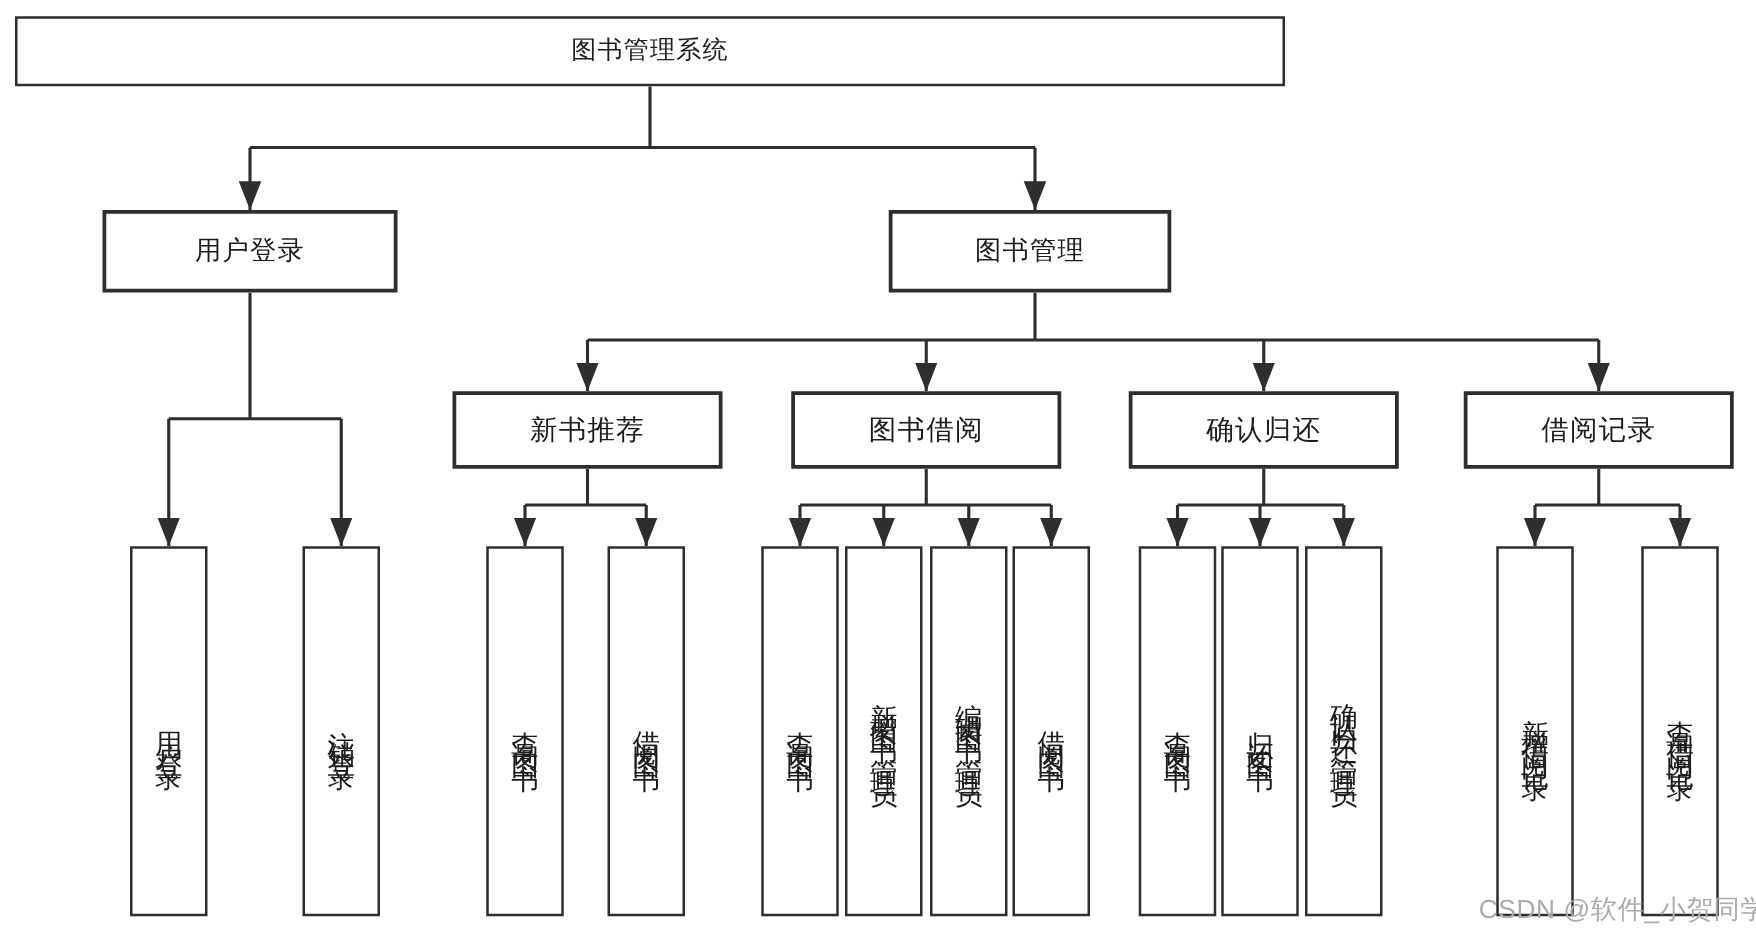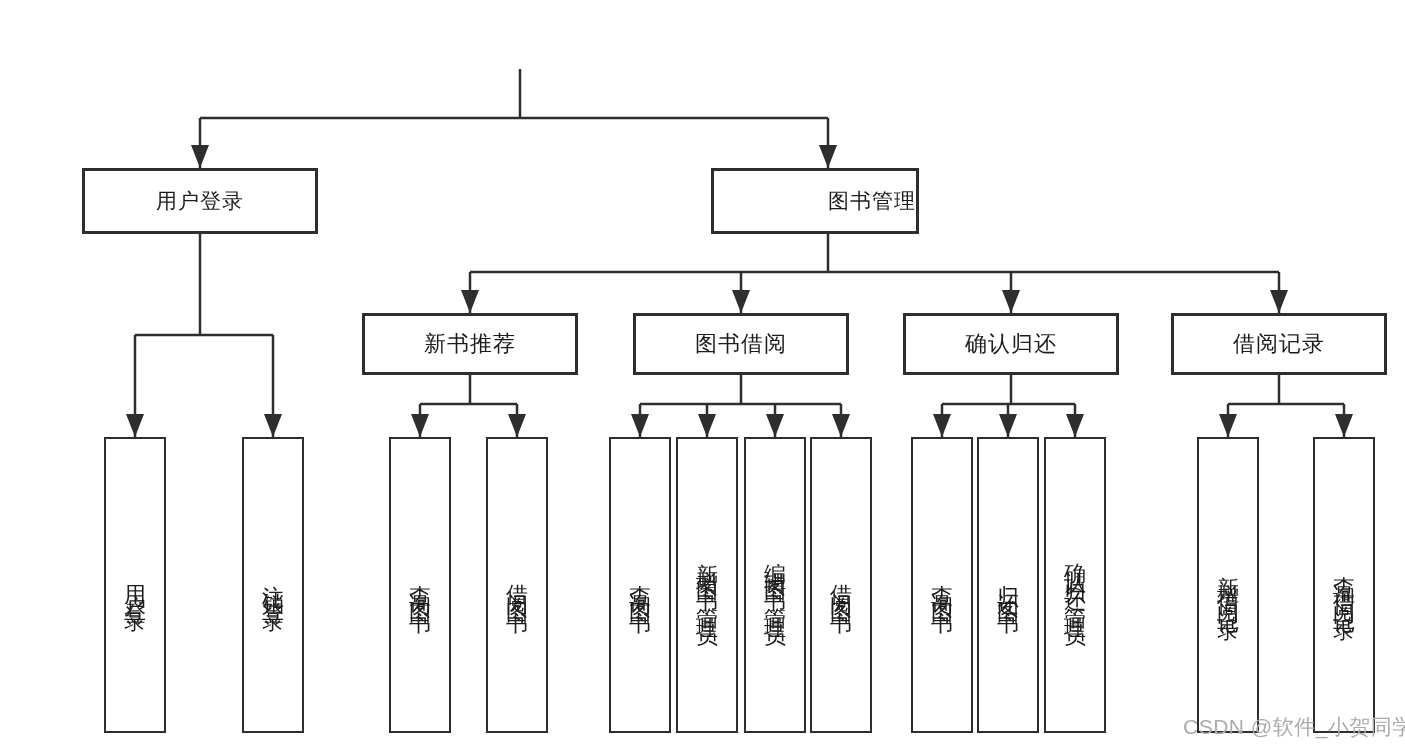--- a/index.html
+++ b/index.html
@@ -130,23 +130,24 @@
       </g>
       <g>
         <path d="M1279,375 V404"></path>
         <path d="M1228,404 H1344"></path>
         <path d="M1228,404 V437" marker-end="url(#ah)"></path>
         <path d="M1344,404 V437" marker-end="url(#ah)"></path>
       </g>
     </g>
   </svg>
 
+  <div class="box root-box">图书管理系统</div>
 
   <div class="box l2-box" style="left:82px;">用户登录</div>
-  <div class="box l2-box" style="left:711px; width:208px;text-align:right;">图书管理</div>
+  <div class="box l2-box" style="left:711px; width:226px;">图书管理</div>
 
   <div class="box l3-box" style="left:362px;">新书推荐</div>
   <div class="box l3-box" style="left:633px;">图书借阅</div>
   <div class="box l3-box" style="left:903px;">确认归还</div>
   <div class="box l3-box" style="left:1171px;">借阅记录</div>
 
   <div class="box leaf-box" style="left:104px;">用户登录</div>
   <div class="box leaf-box" style="left:242px;">注销登录</div>
 
   <div class="box leaf-box" style="left:389px;">查询图书</div>

